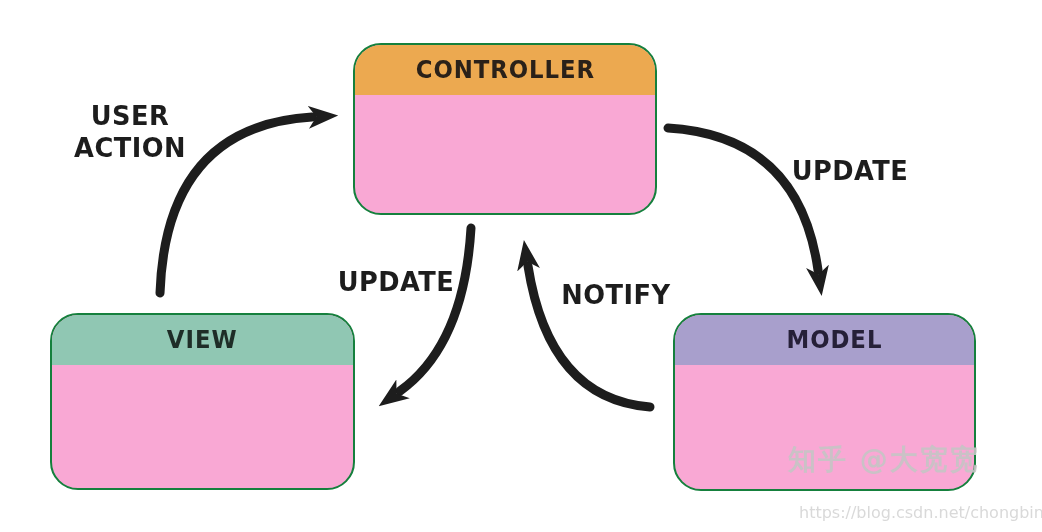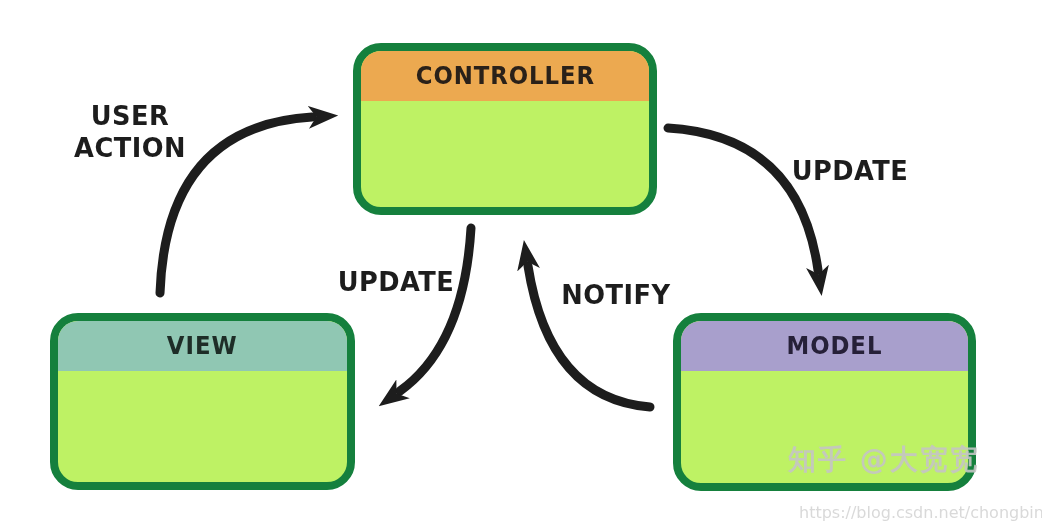--- a/index.html
+++ b/index.html
@@ -20,23 +20,23 @@
     position: absolute;
     left: 0; top: 0;
     width: 1042px; height: 532px;
     z-index: 2;
     pointer-events: none;
   }
   
   .node {
     position: absolute;
     box-sizing: border-box;
-    border: 8px solid #15803d;
+    border: 2px solid #15803d;
     border-radius: 28px;
-    background: #bef264;
+    background: #f9a8d4;
     overflow: hidden;
     z-index: 1;
   }
   .node-header {
     height: 50px;
     display: flex;
     align-items: center;
     justify-content: center;
   }
   .node-header-label {

